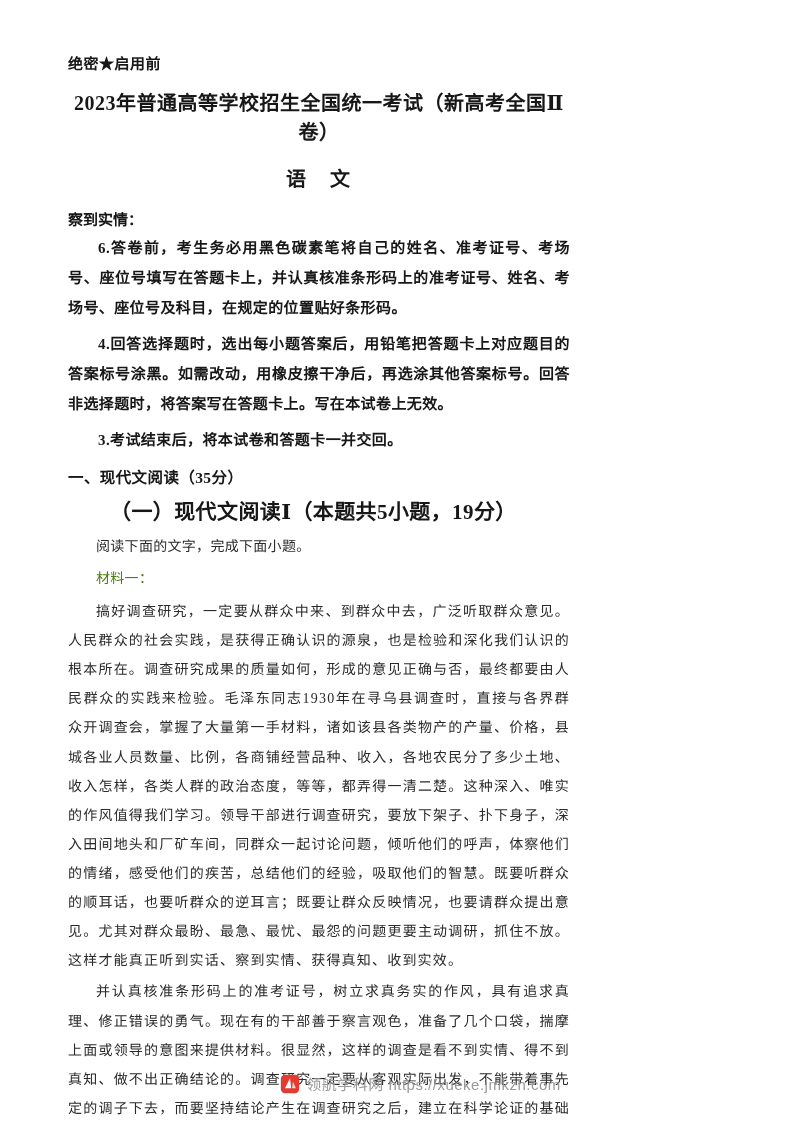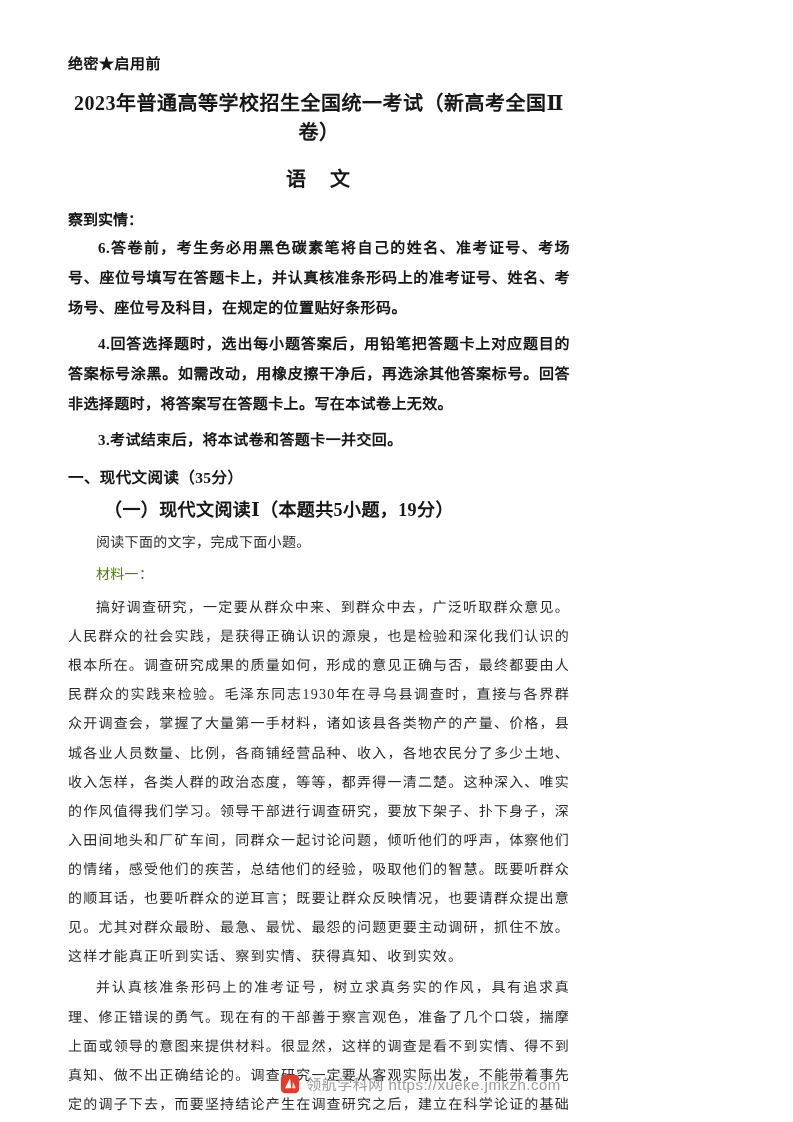--- a/index.html
+++ b/index.html
@@ -58,21 +58,21 @@
     margin: 0 0 6px 0;
     letter-spacing: 0.4px;
   }
   .section-heading {
     font-size: 15.5px;
     font-weight: bold;
     margin: 10px 0 8px 0;
     letter-spacing: 0.4px;
   }
   .subsection-heading {
-    font-size: 18px;
+    font-size: 21px;
     font-weight: bold;
     margin: 0 0 10px 0;
     text-indent: 2em;
     letter-spacing: 0.4px;
   }
   .passage-instruction {
     font-size: 14px;
     font-weight: normal;
     margin: 0 0 12px 0;
     text-indent: 2em;

